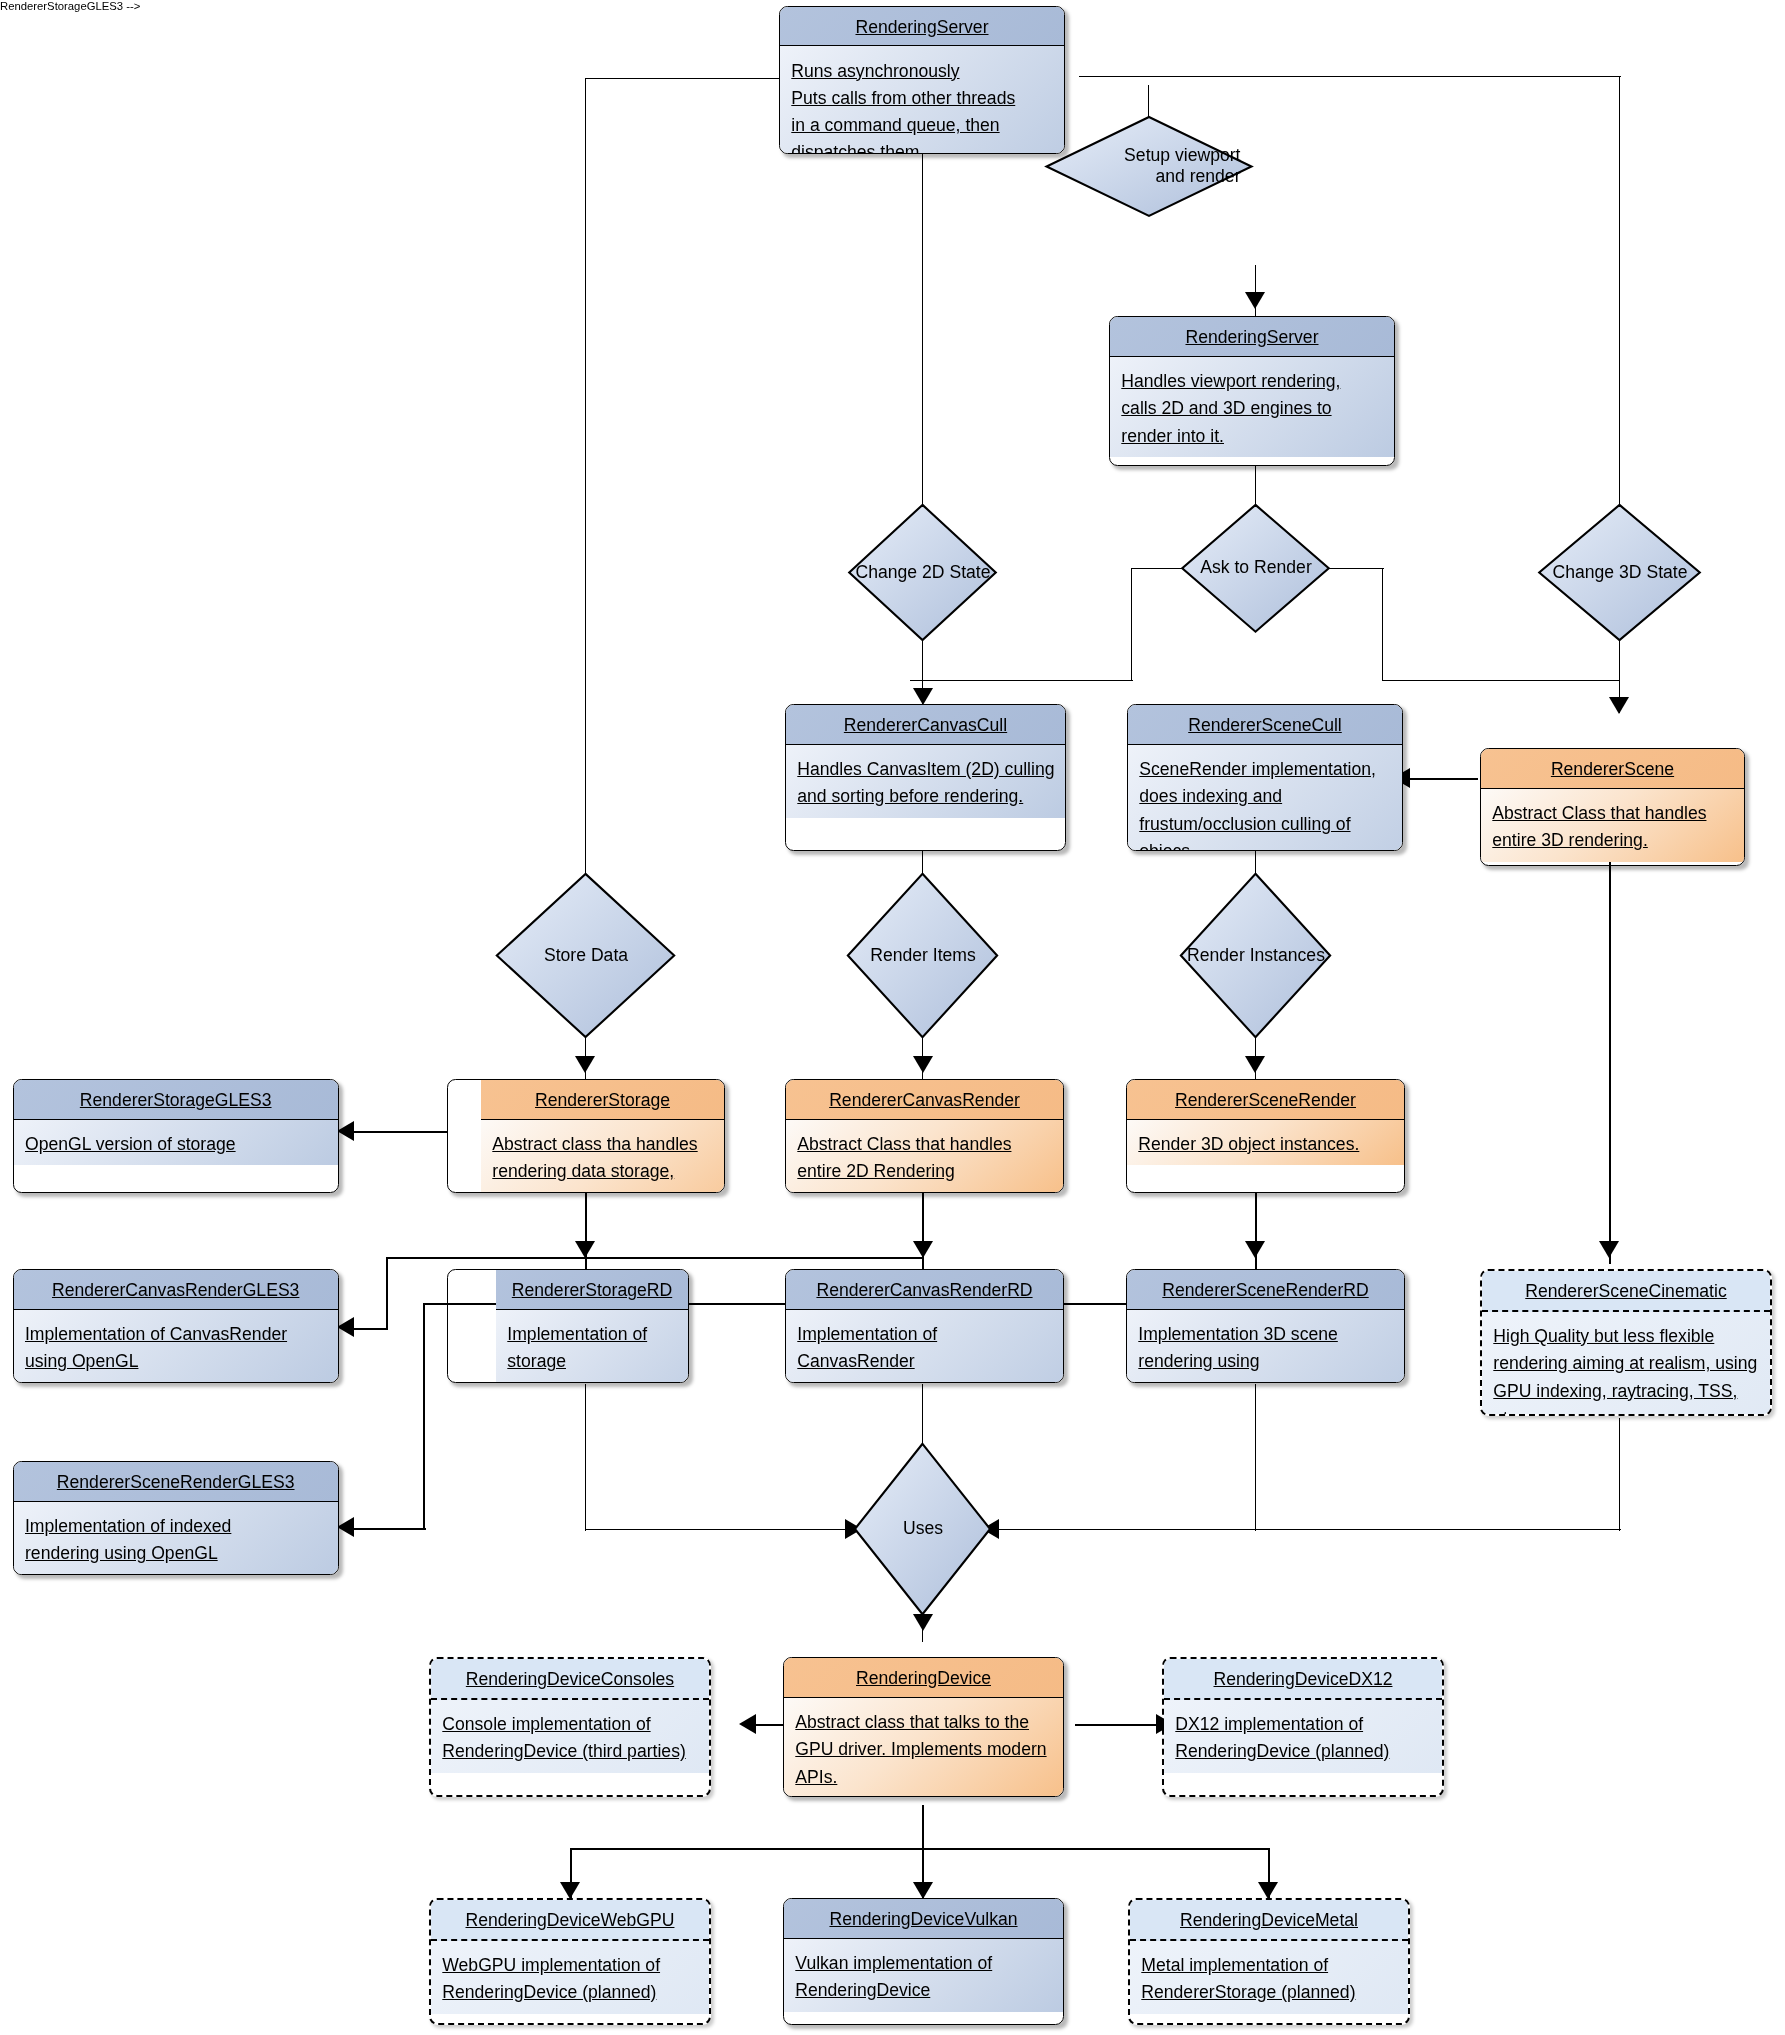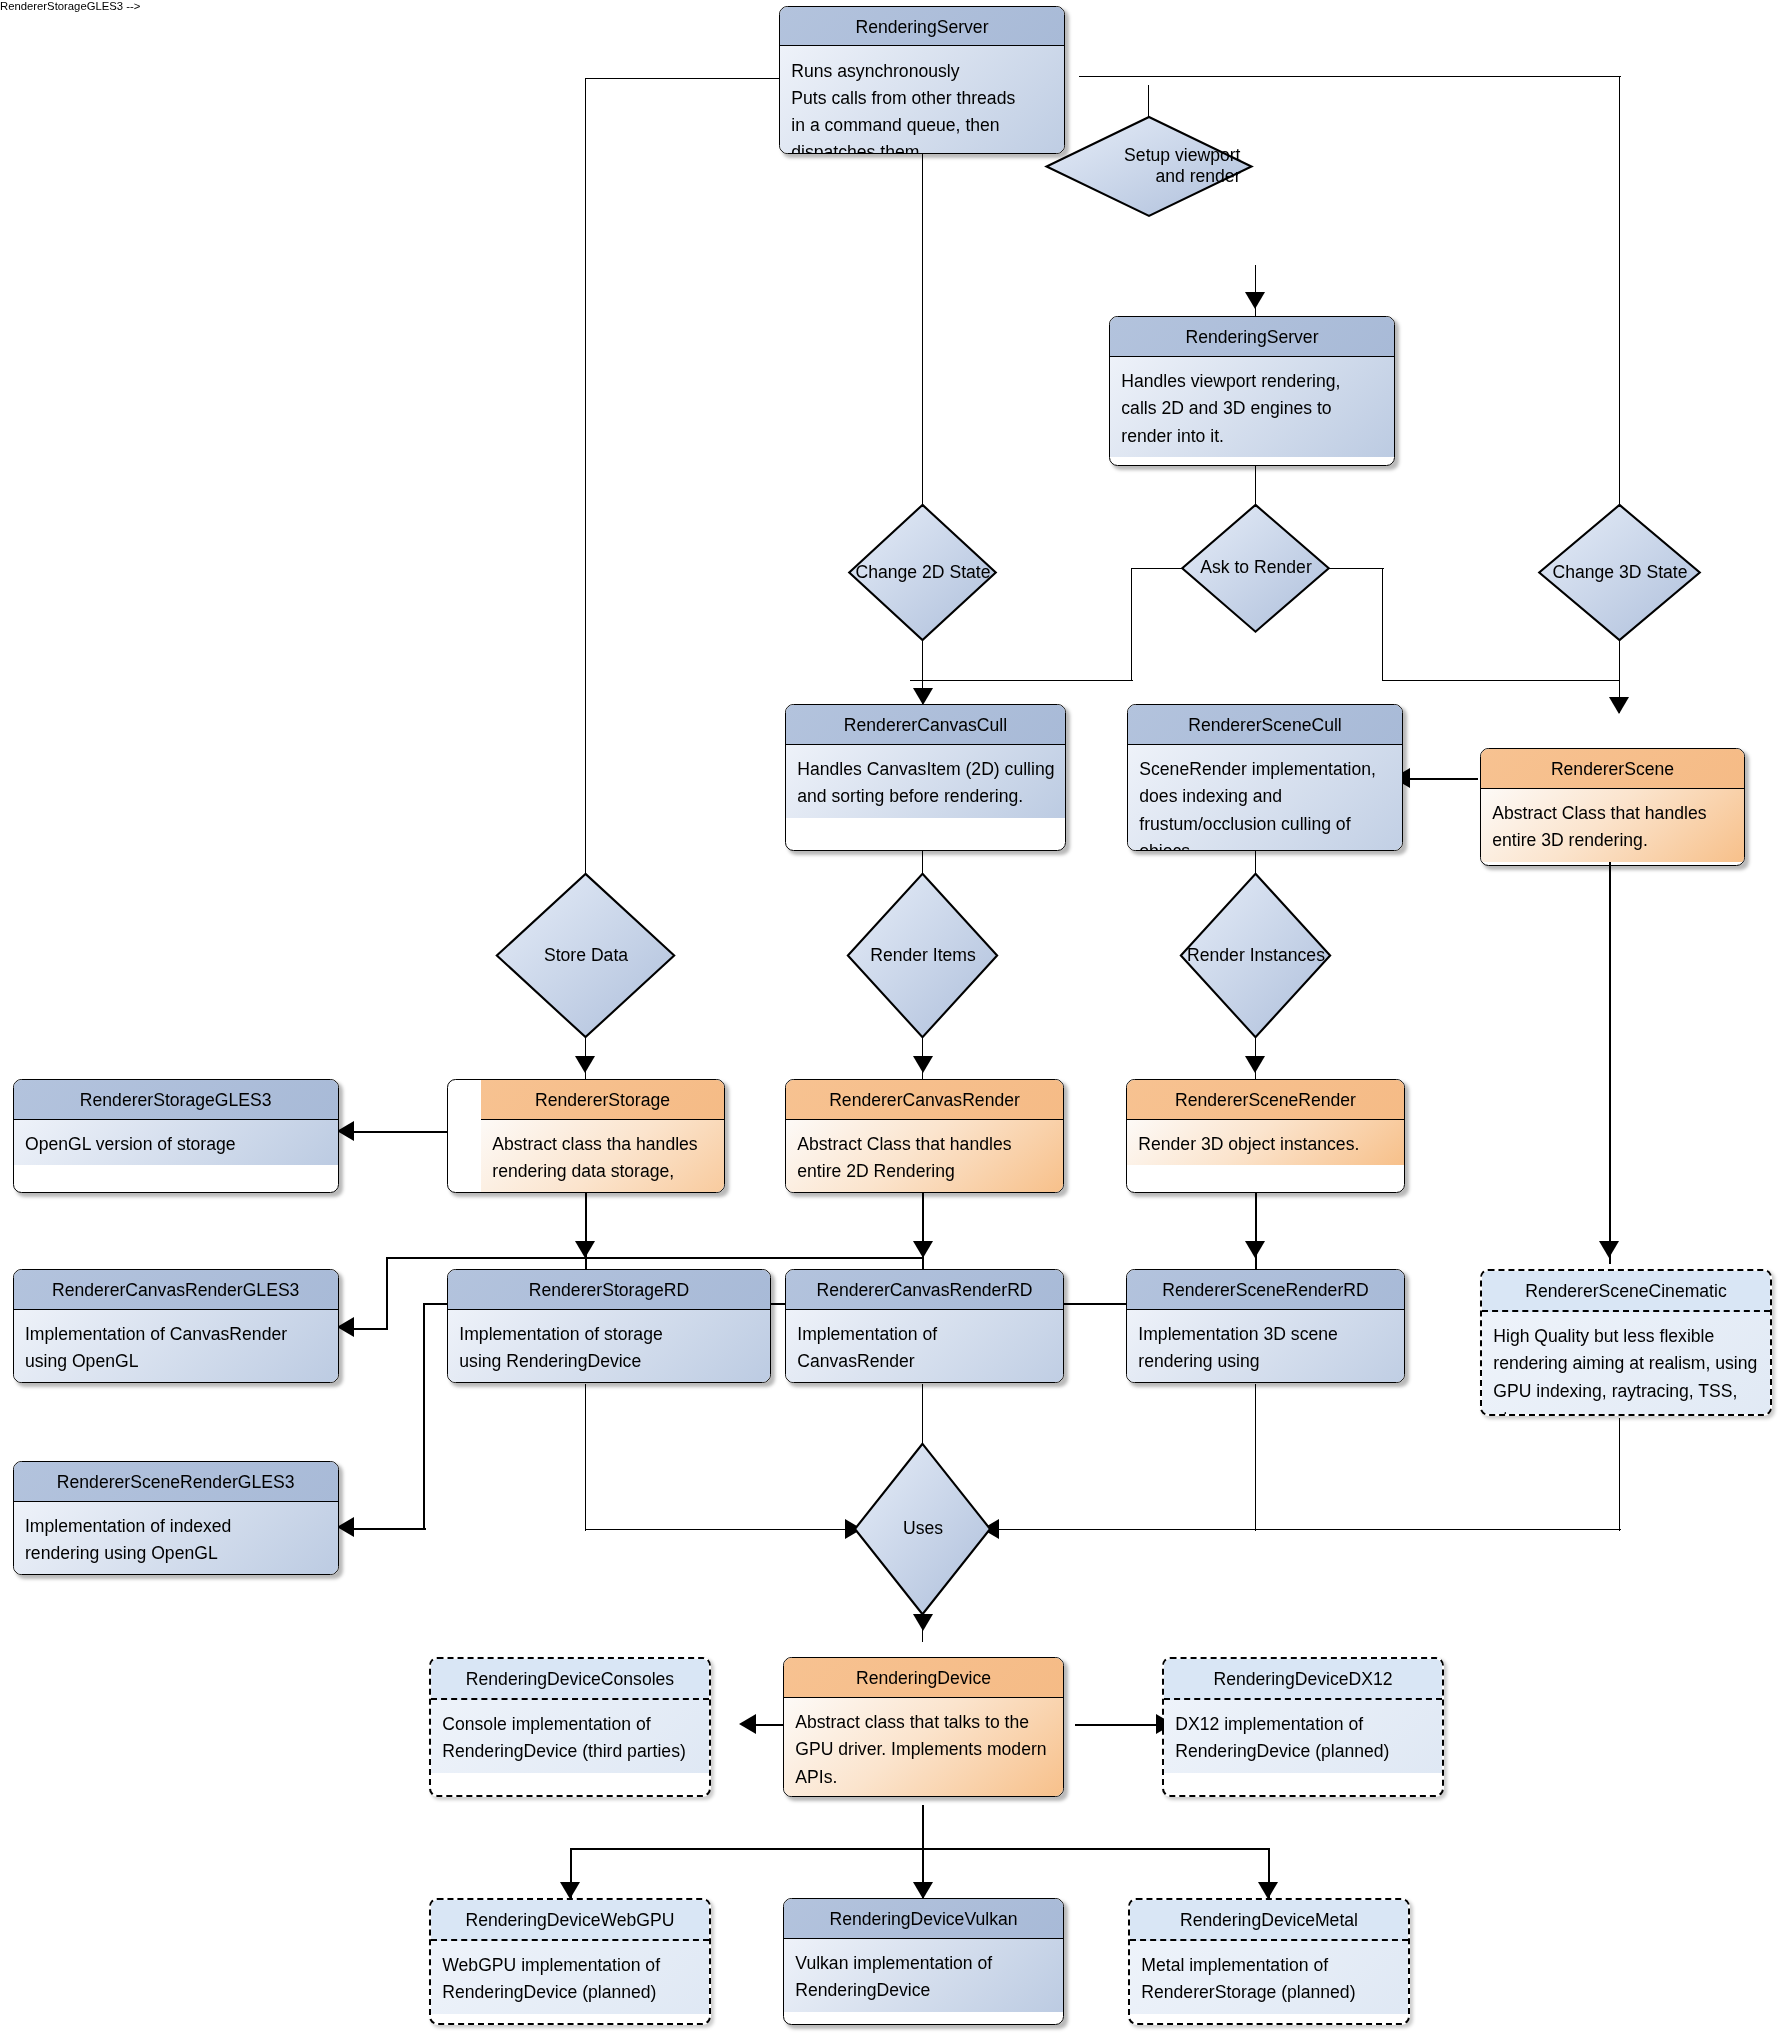--- a/index.html
+++ b/index.html
@@ -1,21 +1,21 @@
 <!DOCTYPE html>
 <html style="font-size:11.3px"><head>
 <meta charset="utf-8">
 <style>
   html,body{margin:0;padding:0;background:#ffffff;}
   body{font-family:"Liberation Sans",sans-serif;}
   #canvas{position:relative;width:1786px;height:2035px;background:#fff;overflow:hidden;}
 
   
   .node{position:absolute;box-sizing:border-box;border:1.4px solid #000;border-radius:8.5px;
-        overflow:hidden;box-shadow:3.5px 3.5px 3.5px rgba(0,0,0,.28);}
+        overflow:hidden;box-shadow:3.5px 3.5px 3.5px rgba(0,0,0,.28);text-decoration:underline;}
   .node .hd{box-sizing:border-box;width:100%;text-align:center;font-size:17.6px;color:#000;
         padding:10px 4.2px 8.5px;border-bottom:1.4px solid #000;line-height:1.15;}
   .node .bd{box-sizing:border-box;width:100%;padding:11.3px 10px 7px 11.3px;font-size:17.6px;
         color:#000;line-height:1.55;white-space:pre-line;}
 
   
   .blue .hd{background:linear-gradient(135deg,#b3c3dd 0%,#a8bad7 100%);}
   .blue .bd{background:linear-gradient(135deg,#eef2f9 0%,#bccbe2 100%);}
   
   .orange .hd{background:linear-gradient(135deg,#f7c291 0%,#f5bb86 100%);}
@@ -243,21 +243,21 @@
     <div class="hd">RendererSceneRender</div>
     <div class="bd">Render 3D object instances.</div>
   </div>
 
   <div class="node blue" style="left:12.7px;top:1269px;width:326px;height:114px;">
     <div class="hd">RendererCanvasRenderGLES3</div>
     <div class="bd">Implementation of CanvasRender
 using OpenGL</div>
   </div>
 
-  <div class="node blue" style="left:447px;top:1269px;width:324px;height:114px;">
+  <div class="node blue" style="left:447px;top:1269px;width:242px;height:114px;padding-left:48px;">
     <div class="hd">RendererStorageRD</div>
     <div class="bd">Implementation of storage
 using RenderingDevice</div>
   </div>
 
   <div class="node blue" style="left:785px;top:1269px;width:279px;height:114px;">
     <div class="hd">RendererCanvasRenderRD</div>
     <div class="bd">Implementation of CanvasRender
 using RenderingDevice</div>
   </div>

